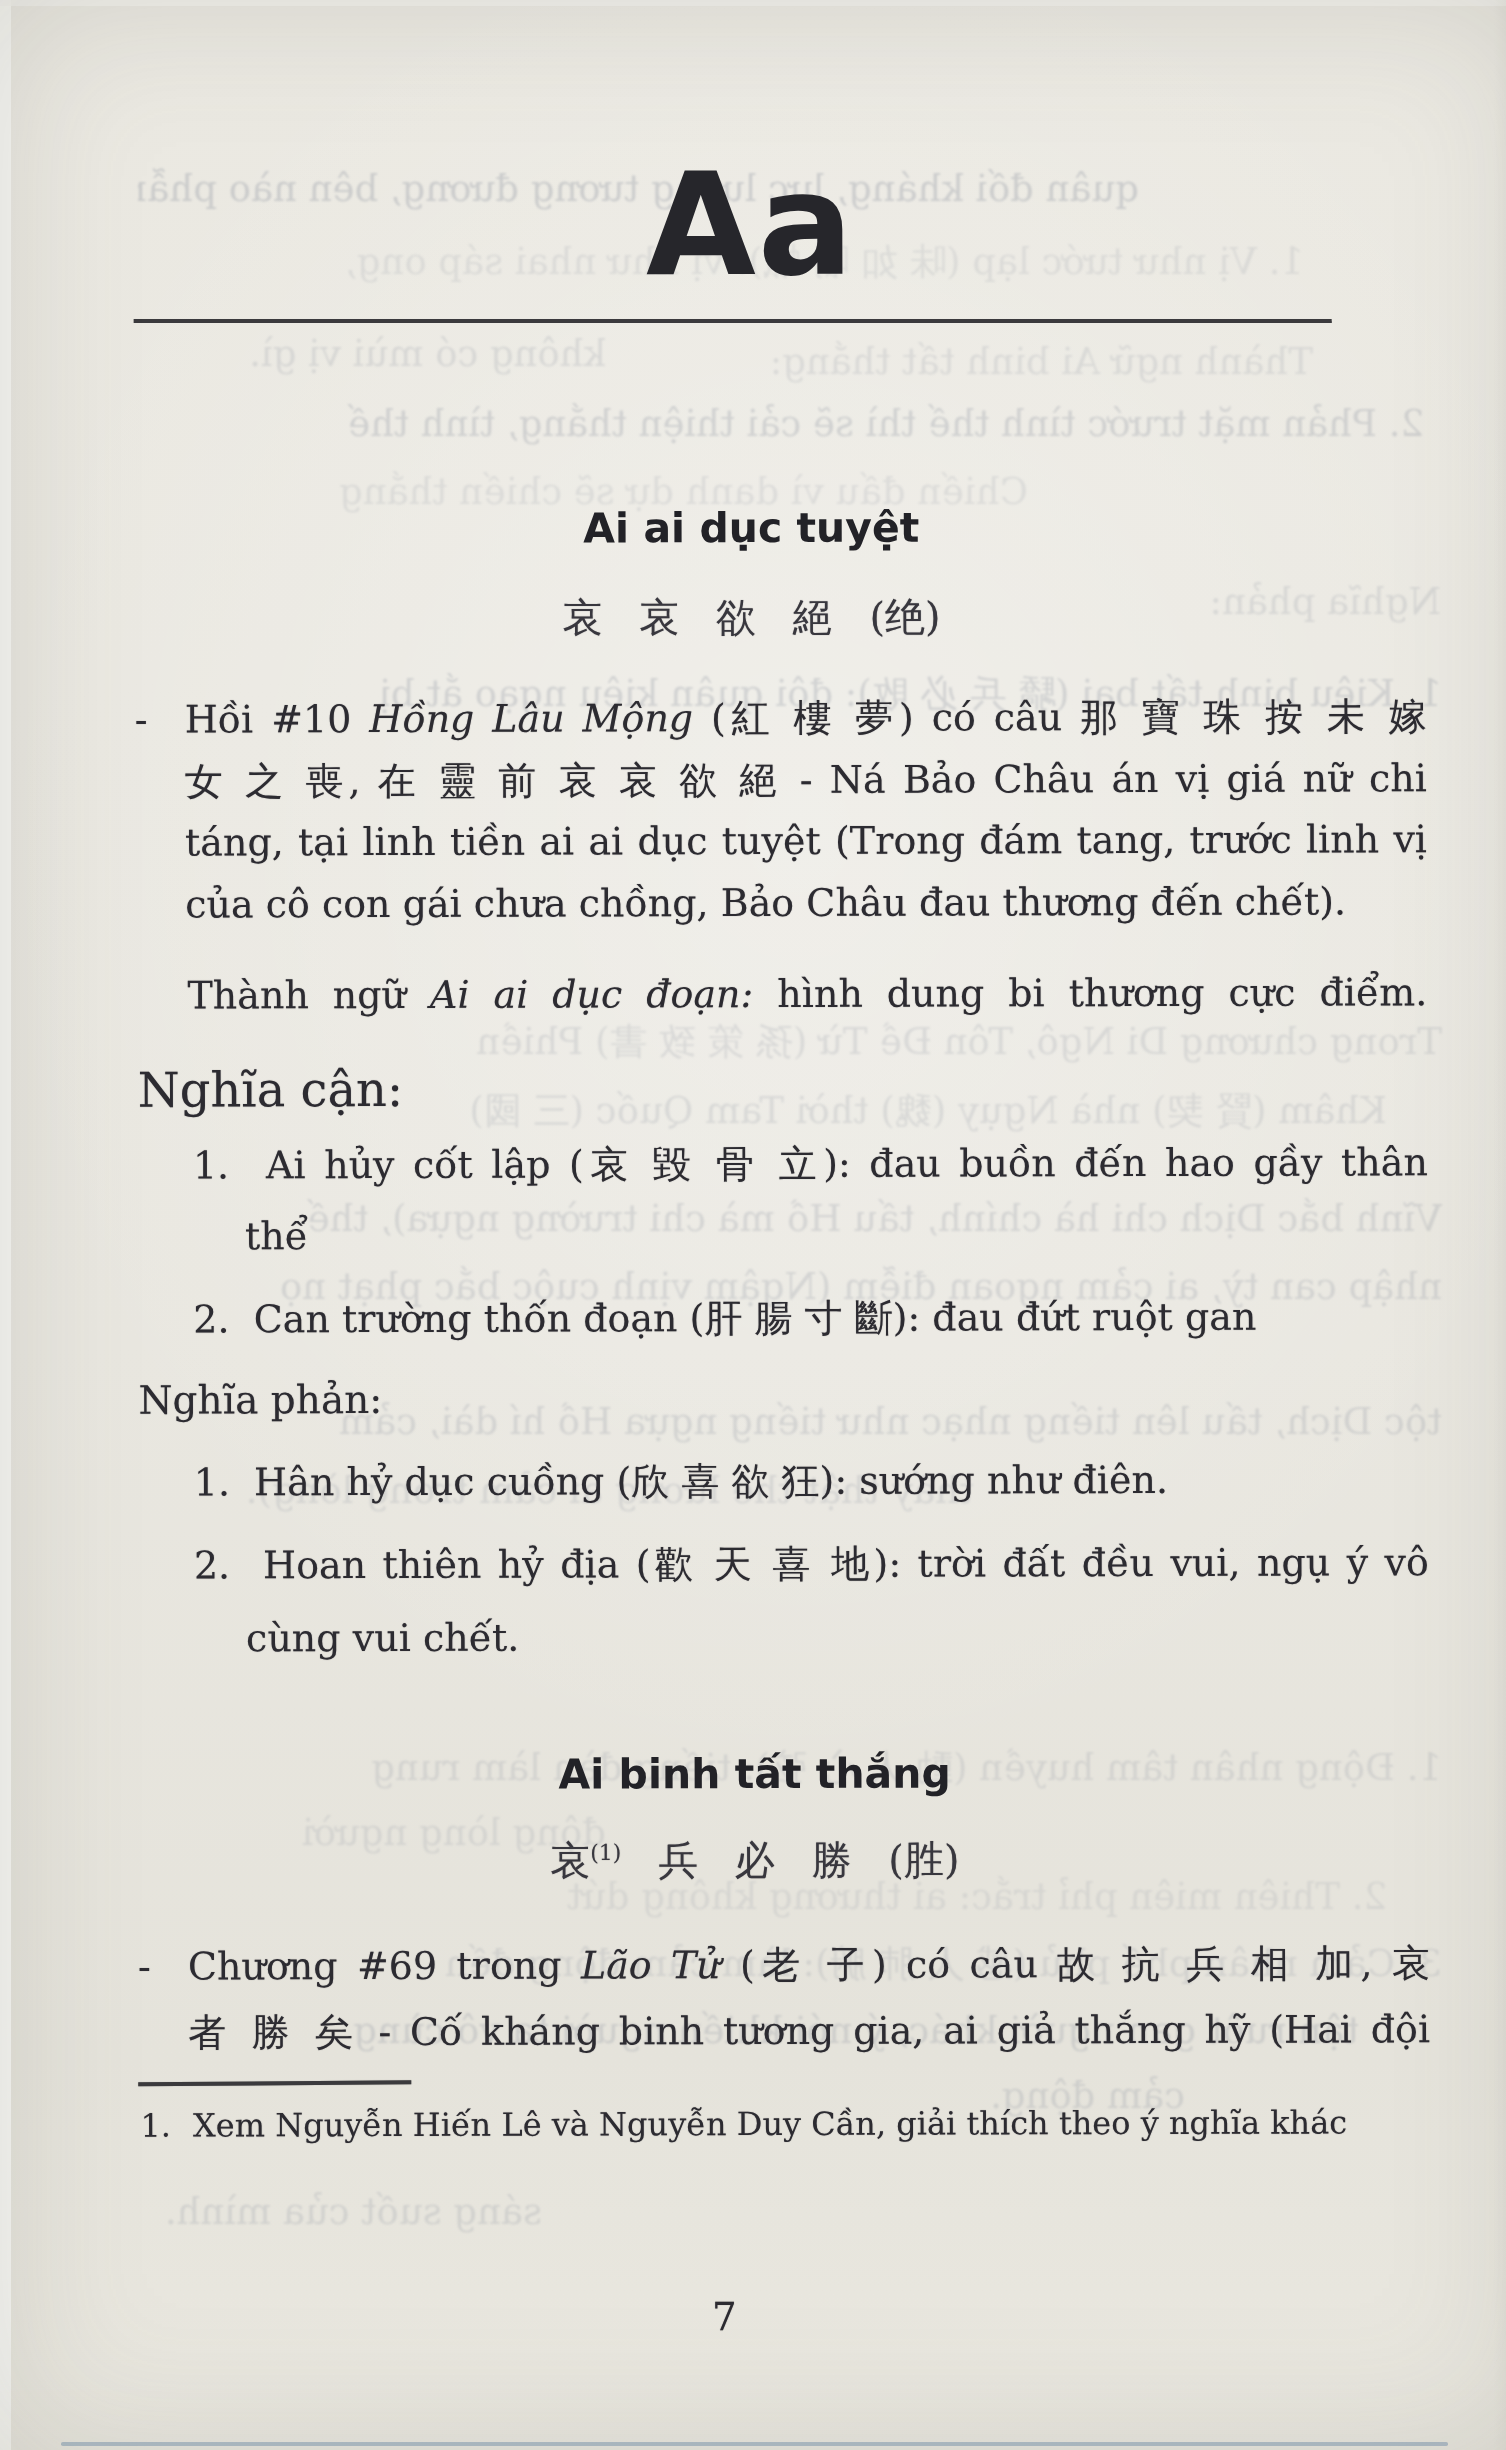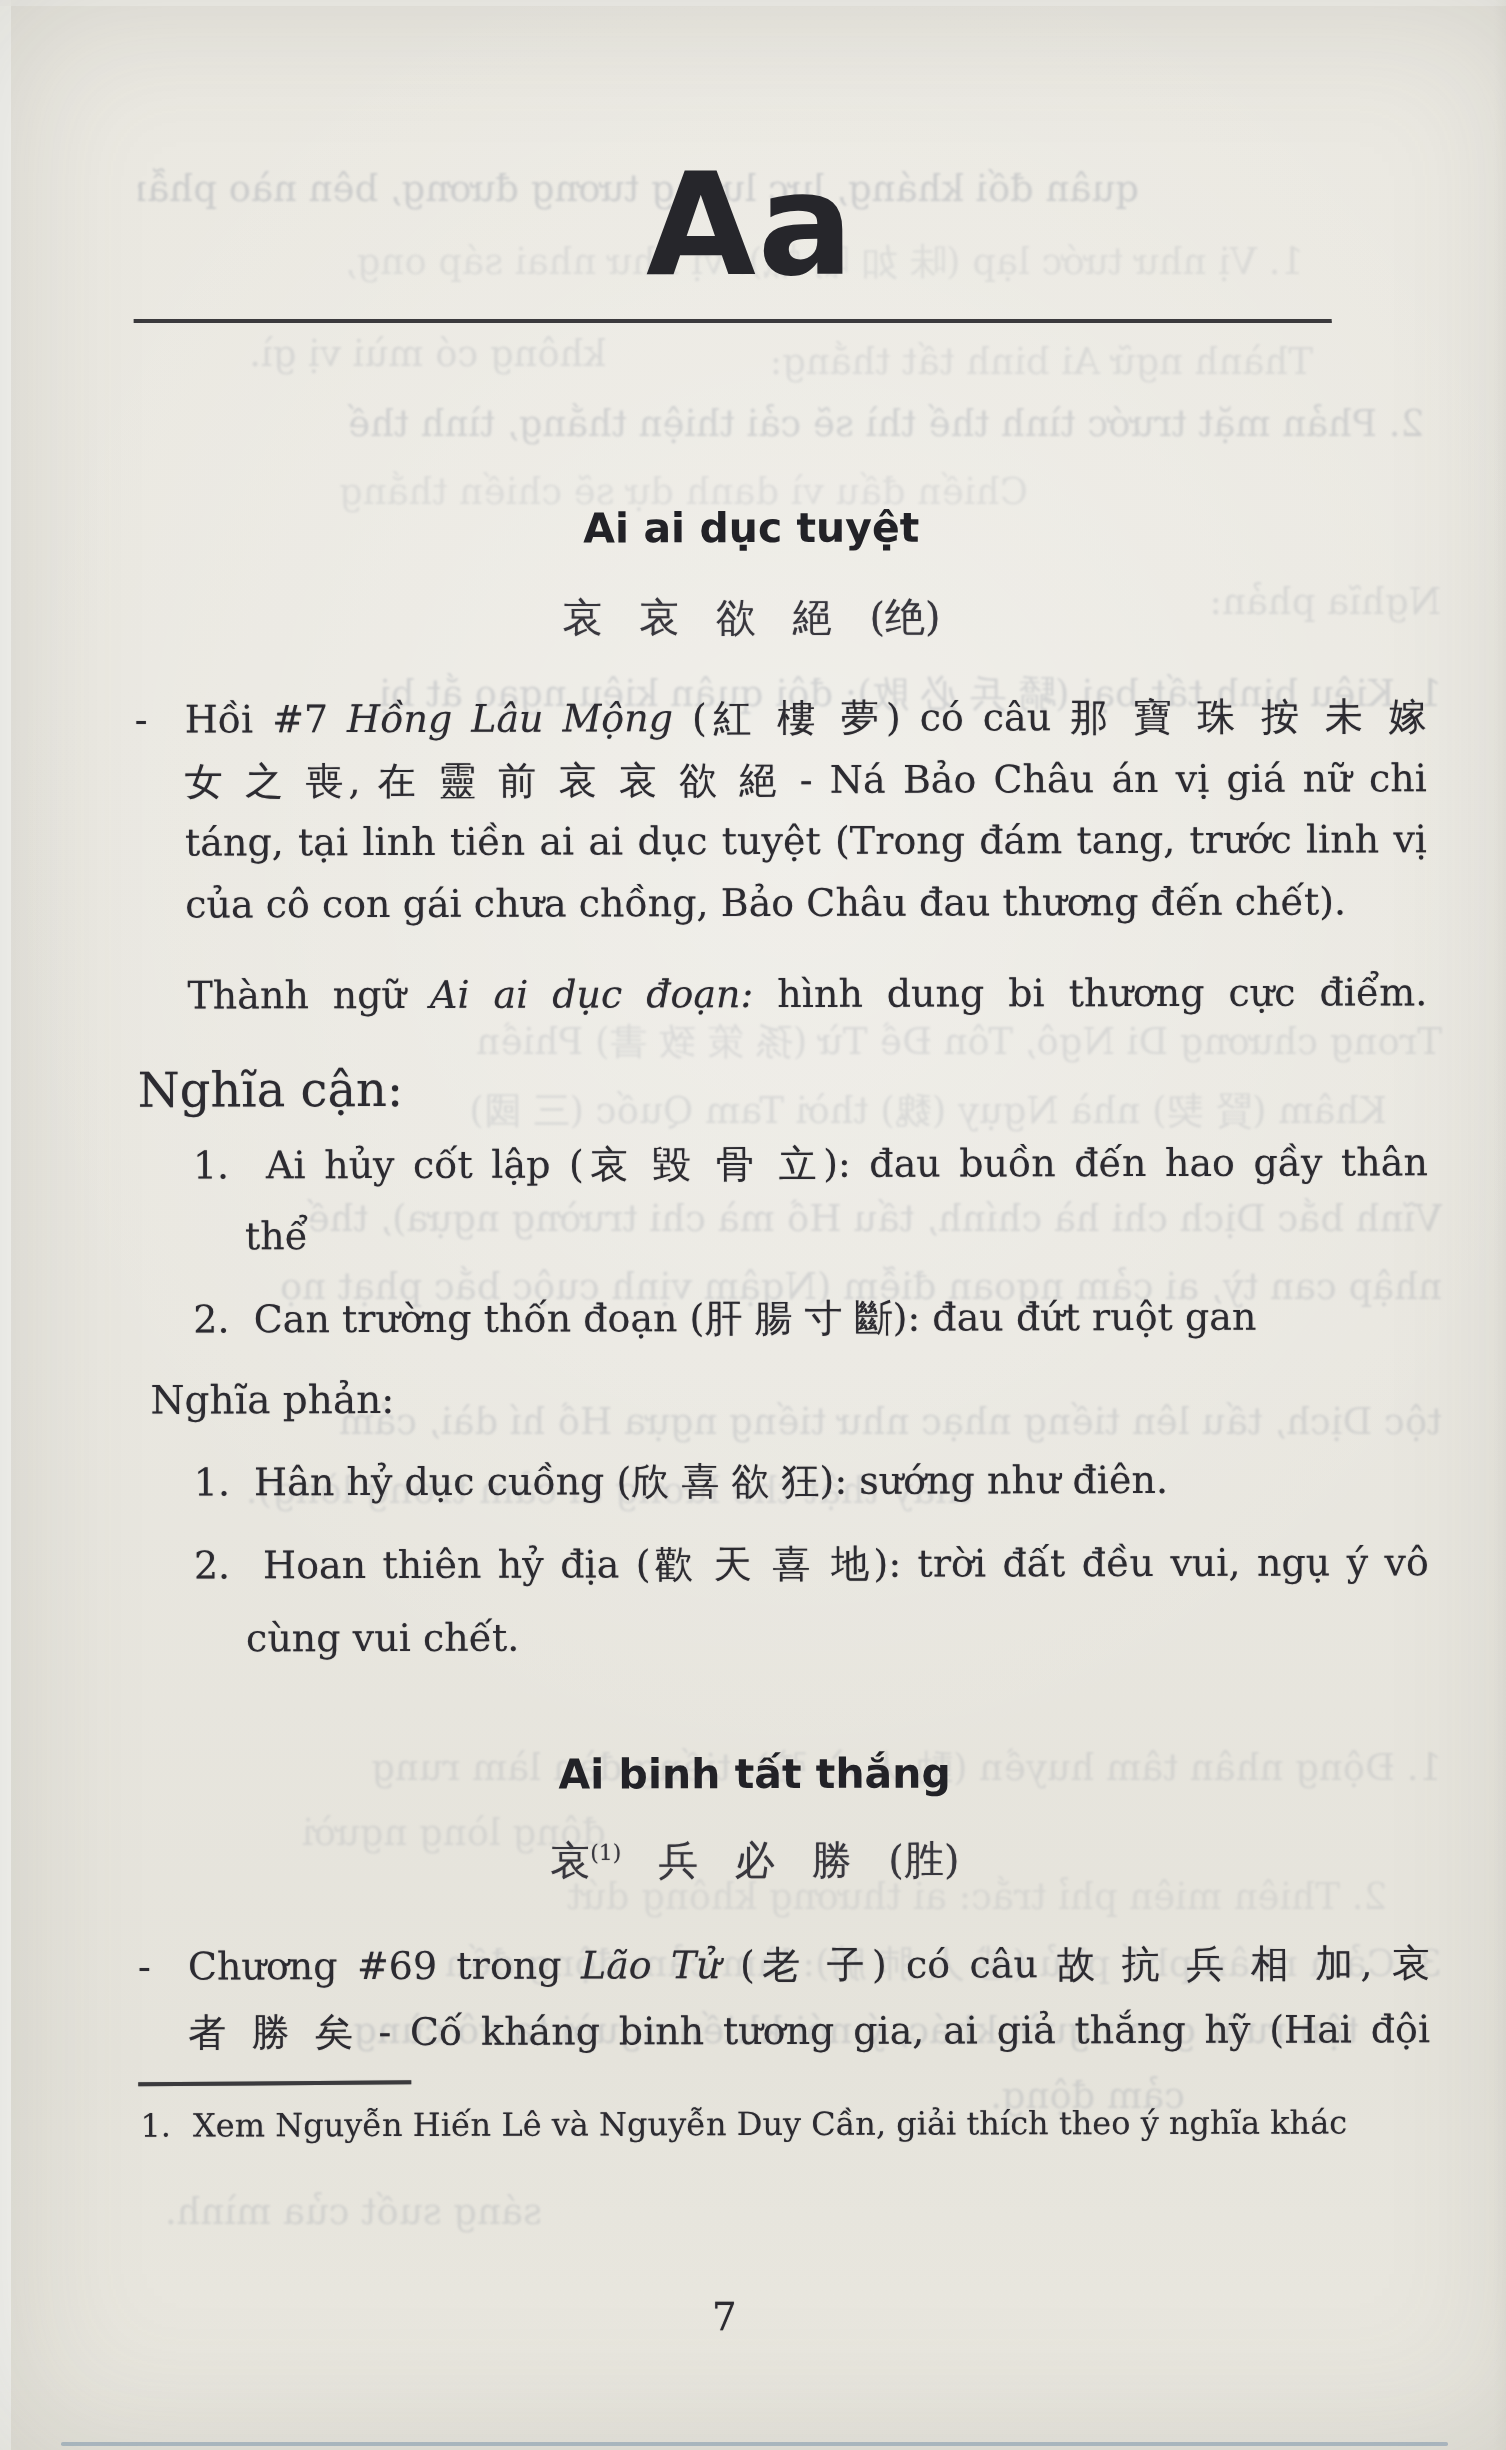--- a/index.html
+++ b/index.html
@@ -67,37 +67,37 @@
 
     <div class="abs rule" style="left:136px;top:319px;width:1198px;height:3.7px;transform:rotate(0.15deg);"></div>
 
     <div class="abs center h-sec" style="top:506px;">Ai ai dục tuyệt</div>
 
     <div class="abs center hanzi ink" style="top:590px;">哀 哀 欲 絕 (绝)</div>
 
     <div class="abs bl ink" style="left:136px;top:695px;">-</div>
 
     <div class="abs wl just ink" style="left:186px;top:695px;width:1242px;">
-      <span>Hồi #7 </span><em>Hồng Lâu Mộng</em><span> (紅 樓 夢) có câu 那 寶 珠 按 未 嫁</span>
+      <span>Hồi #10 </span><em>Hồng Lâu Mộng</em><span> (紅 樓 夢) có câu 那 寶 珠 按 未 嫁</span>
     </div>
     <div class="abs wl just ink" style="left:186px;top:757px;width:1242px;">女 之 喪, 在 靈 前 哀 哀 欲 絕 - Ná Bảo Châu án vị giá nữ chi</div>
     <div class="abs wl just ink" style="left:186px;top:818px;width:1242px;">táng, tại linh tiền ai ai dục tuyệt (Trong đám tang, trước linh vị</div>
     <div class="abs bl ink" style="left:186px;top:880px;">của cô con gái chưa chồng, Bảo Châu đau thương đến chết).</div>
 
     <div class="abs wl just ink" style="left:188px;top:971px;width:1240px;">
       <span>Thành ngữ </span><em>Ai ai dục đoạn:</em><span> hình dung bi thương cực điểm.</span>
     </div>
 
     <div class="abs bl ink" style="left:138px;top:1058px;font-size:48px;">Nghĩa cận:</div>
 
     <div class="abs wl just ink" style="left:193px;top:1141px;width:1235px;">1.&nbsp;&nbsp;Ai hủy cốt lập (哀 毀 骨 立): đau buồn đến hao gầy thân</div>
     <div class="abs bl ink" style="left:245px;top:1212px;">thể</div>
     <div class="abs bl ink" style="left:193px;top:1295px;">2.&nbsp;&nbsp;Can trường thốn đoạn (肝 腸 寸 斷): đau đứt ruột gan</div>
 
-    <div class="abs bl ink" style="left:138px;top:1375px;font-size:39px;margin-left:12px;">Nghĩa phản:</div>
+    <div class="abs bl ink" style="left:138px;top:1375px;font-size:39px;">Nghĩa phản:</div>
 
     <div class="abs bl ink" style="left:193px;top:1458px;">1.&nbsp;&nbsp;Hân hỷ dục cuồng (欣 喜 欲 狂): sướng như điên.</div>
     <div class="abs wl just ink" style="left:193px;top:1541px;width:1235px;">2.&nbsp;&nbsp;Hoan thiên hỷ địa (歡 天 喜 地): trời đất đều vui, ngụ ý vô</div>
     <div class="abs bl ink" style="left:245px;top:1614px;">cùng vui chết.</div>
 
     <div class="abs center h-sec" style="top:1752px;">Ai binh tất thắng</div>
 
     <div class="abs center hanzi ink" style="top:1833px;">
       <span>哀</span><sup>(1)</sup>
       <span>兵 必 勝 (胜)</span>

